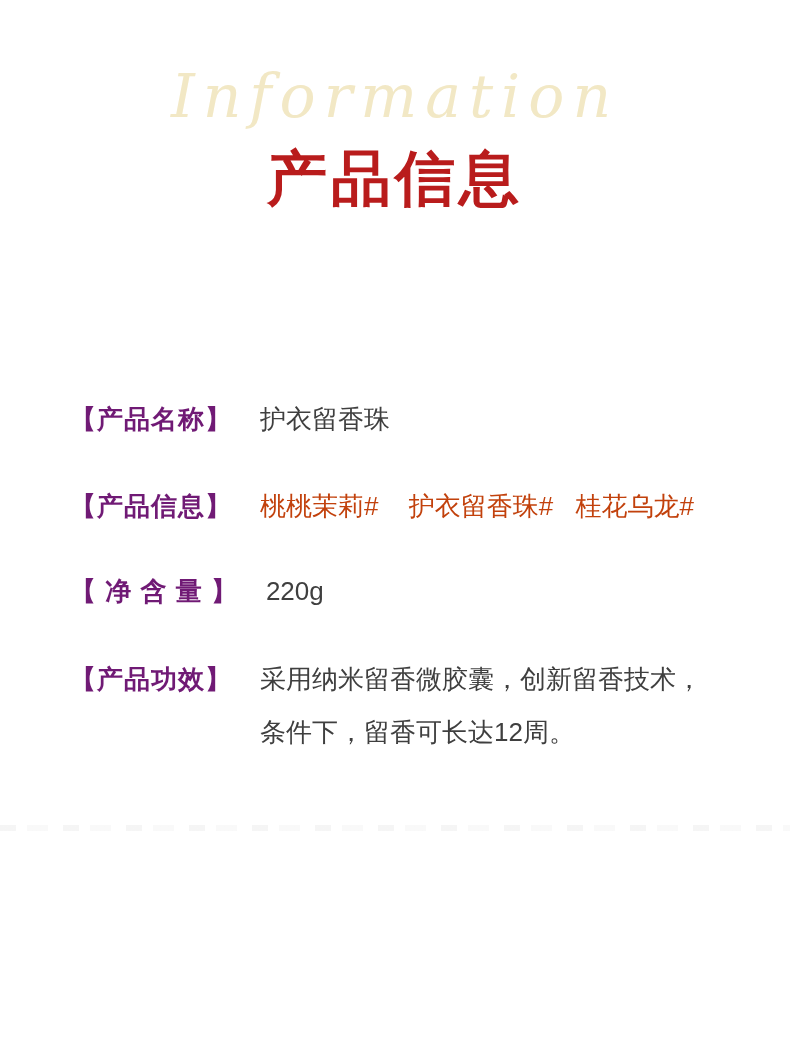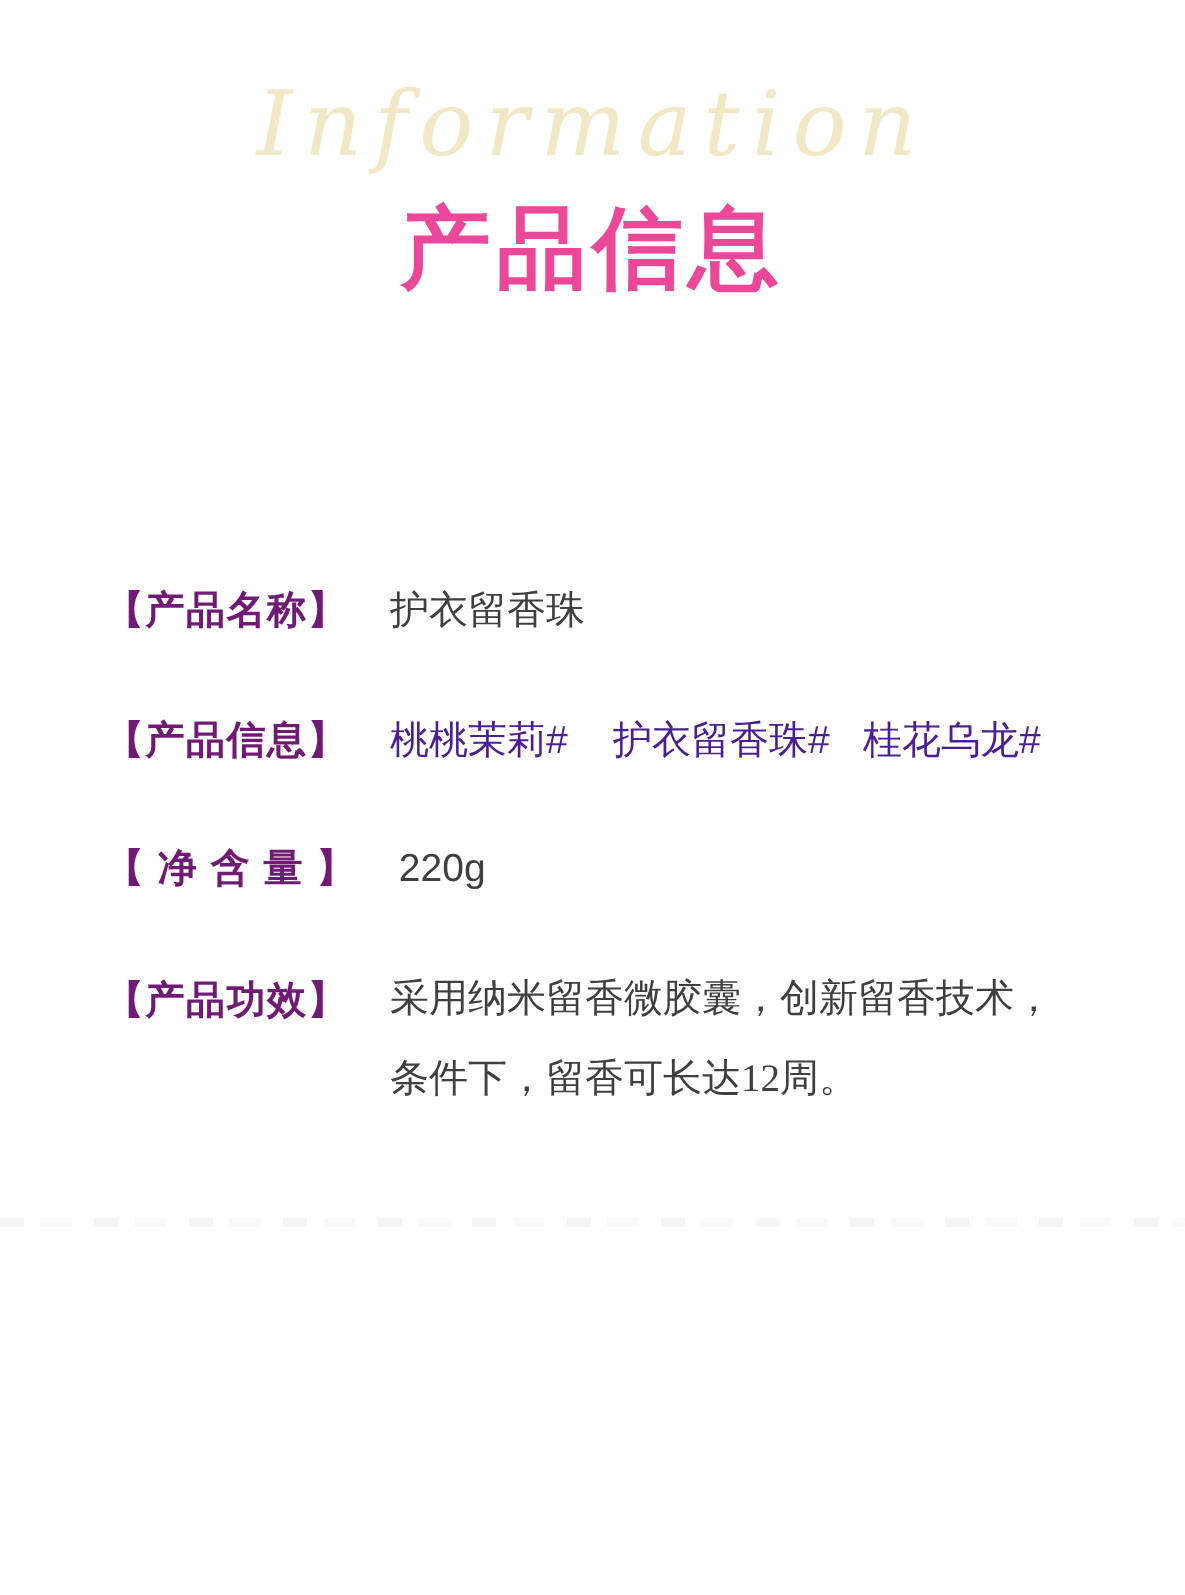--- a/index.html
+++ b/index.html
@@ -4,21 +4,21 @@
 <style>
   html, body {
     margin: 0;
     padding: 0;
     background: #ffffff;
   }
   .page {
     position: relative;
     width: 790px;
     height: 818px;
-    margin: 0 auto;
+    margin: 13px auto;
     background: #ffffff;
     overflow: hidden;
     font-family: "Liberation Sans", sans-serif;
   }
 
   
   .header {
     position: absolute;
     top: 0; left: 0; right: 0;
     height: 230px;
@@ -42,21 +42,21 @@
     position: absolute;
     top: 130px;
     left: 0;
     width: 100%;
     margin: 0;
     text-align: center;
     font-size: 60px;
     line-height: 72px;
     font-weight: 700;
     letter-spacing: 4px;
-    color: #ec4899;
+    color: #b91c1c;
     z-index: 2;
     white-space: nowrap;
   }
 
   
   .info-row {
     position: absolute;
     left: 70px;
     right: 60px;
     display: flex;
@@ -77,36 +77,35 @@
     letter-spacing: 1px;
   }
   .field-value {
     margin-left: 28px;
     color: #3f3f3f;
     font-weight: 400;
     white-space: nowrap;
   }
   .frag {
     display: inline-block;
-    color: #4c1d95;
+    color: #c2410c;
     text-align: right;
   }
   .frag-gap-wide  { margin-right: 23px; }
   .frag-gap-mid   { margin-right: 15px; }
 
   .effect-lines {
     margin-left: 28px;
     color: #3f3f3f;
     font-weight: 400;
   }
   .effect-line {
     height: 32px;
     margin-bottom: 21px;   
     white-space: nowrap;
-    font-family: Liberation Serif, serif;
   }
   .effect-line:last-child { margin-bottom: 0; }
 
   
   .next-section-peek {
     position: absolute;
     left: 0;
     right: 0;
     bottom: 0;
     height: 6px;

